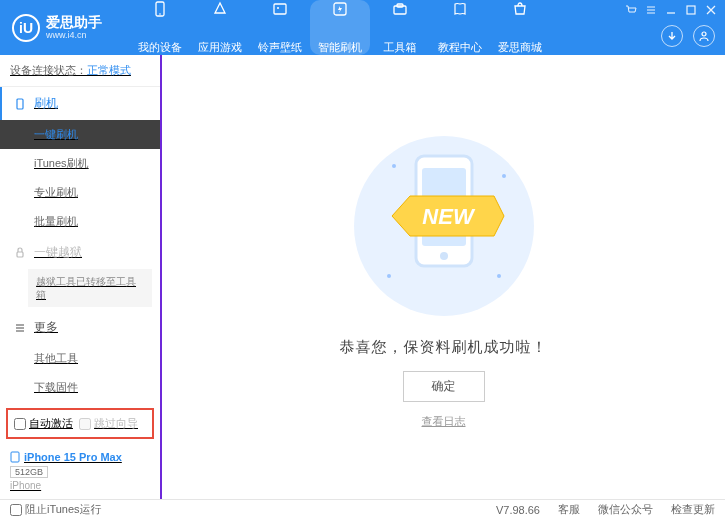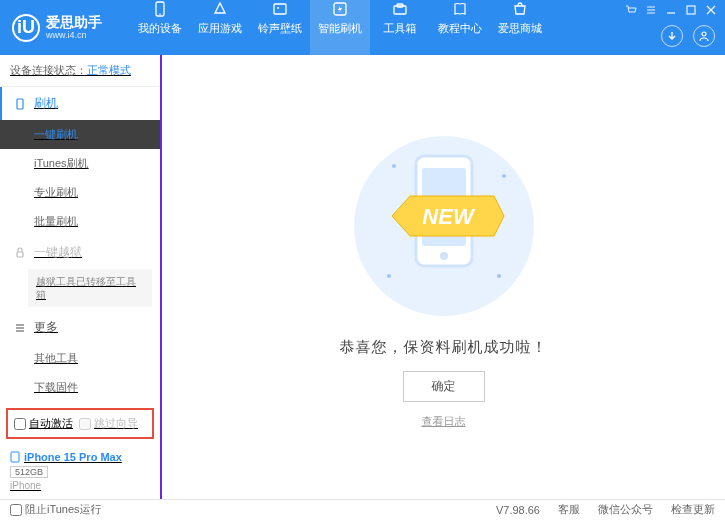--- a/index.html
+++ b/index.html
@@ -1,25 +1,25 @@
 <!DOCTYPE html>
 <html><head>
 <meta charset="utf-8">
 <style>
 * { margin: 0; padding: 0; box-sizing: border-box; font-family: "Microsoft YaHei", Arial, sans-serif; }
 body { width: 725px; height: 527px; overflow: hidden; background: #fff; }
 .header { height: 55px; background: #2d8cf0; display: flex; align-items: center; color: #fff; position: relative; }
 .logo-area { display: flex; align-items: center; padding: 0 12px; width: 130px; }
-.logo-circle { width: 28px; height: 28px; border: 2px solid #fff; border-radius: 50%; display: flex; align-items: center; justify-content: center; font-weight: bold; font-size: 18px; margin-right: 6px; }
+.logo-circle { width: 28px; height: 28px; border: 2px solid #fff; border-radius: 50%; display: flex; align-items: center; justify-content: center; font-weight: bold; font-size: 14px; margin-right: 6px; }
 .logo-text { display: flex; flex-direction: column; }
 .logo-title { font-size: 14px; font-weight: bold; line-height: 1.1; }
 .logo-url { font-size: 9px; opacity: 0.85; }
 .nav { display: flex; height: 100%; }
-.nav-item { width: 60px; height: 100%; display: flex; flex-direction: column; align-items: center; justify-content: flex-start; font-size: 11px; cursor: pointer; }
-.nav-item.active { background: rgba(255,255,255,0.18); }
+.nav-item { width: 60px; height: 100%; display: flex; flex-direction: column; align-items: center; justify-content: space-between; font-size: 11px; cursor: pointer; }
+.nav-item.active { background: rgba(255,255,255,0.18); border-radius: 10px; }
 .nav-icon { width: 18px; height: 18px; margin-bottom: 3px; display: flex; align-items: center; justify-content: center; }
 .header-right { position: absolute; right: 8px; top: 4px; display: flex; gap: 8px; font-size: 10px; align-items: center; }
 .header-right-icons { position: absolute; right: 10px; bottom: 8px; display: flex; gap: 10px; align-items: center; }
 .circle-btn { width: 22px; height: 22px; border: 1.5px solid rgba(255,255,255,0.7); border-radius: 50%; display: flex; align-items: center; justify-content: center; cursor: pointer; }
 .win-btn { width: 12px; height: 12px; cursor: pointer; opacity: 0.9; }
 .body-area { display: flex; height: 444px; }
 .sidebar { width: 162px; border-right: 2px solid #6d28d9; display: flex; flex-direction: column; text-decoration: underline; }
 .status-bar { padding: 8px 10px; font-size: 11px; color: #666; border-bottom: 1px solid #eee; }
 .status-value { color: #2d8cf0; }
 .side-nav { flex: 1; overflow: auto; font-size: 12px; }

